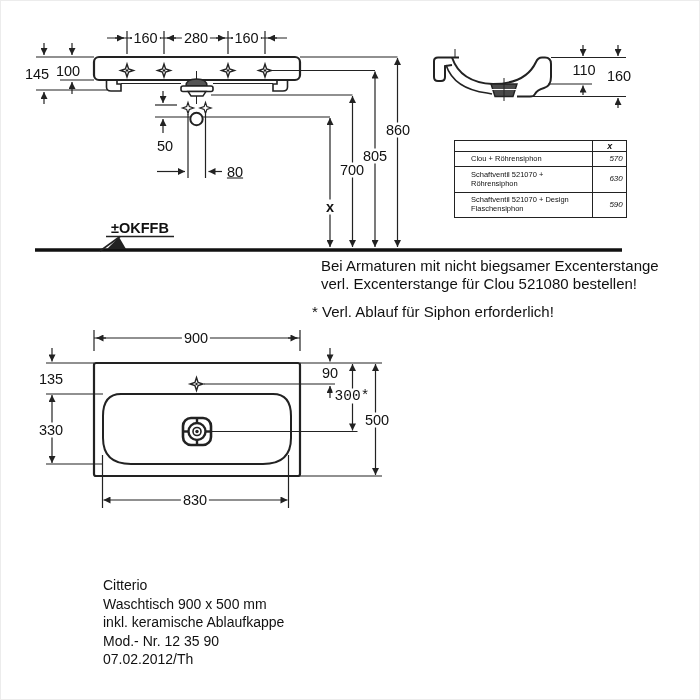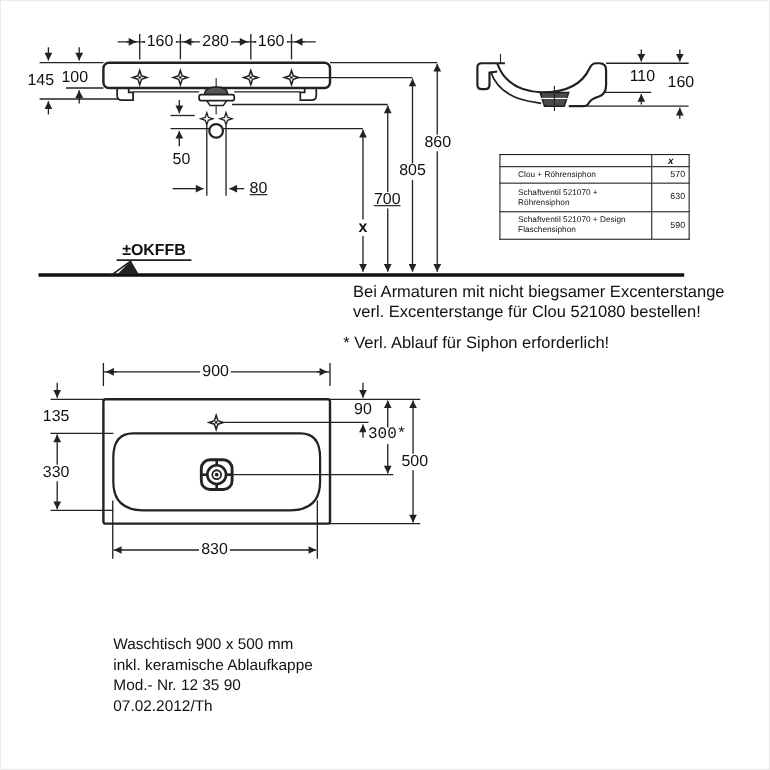--- a/index.html
+++ b/index.html
@@ -10,21 +10,21 @@
   .dim{position:absolute;transform:translate(-50%,-50%);background:#fff;padding:0 2px;
        font-size:14.5px;line-height:15px;color:#111;white-space:nowrap;}
   .bold{font-weight:bold;}
   .notes{position:absolute;font-size:15px;line-height:17.6px;color:#111;white-space:nowrap;}
   .footer{position:absolute;font-size:14px;line-height:18.6px;color:#111;white-space:nowrap;}
   table.siphon{position:absolute;left:454px;top:140px;width:173px;border-collapse:collapse;
        font-size:7.5px;line-height:8.6px;color:#111;table-layout:fixed;}
   table.siphon td,table.siphon th{border:1.5px solid #222;padding:1px 16px;vertical-align:middle;
        overflow:hidden;}
   table.siphon th{height:10px;font-size:9px;font-weight:bold;font-style:italic;text-align:center;padding:0;}
-  td.val{text-align:center;font-size:8px;}
+  td.val{text-align:center;font-size:8px;font-style:italic;}
   .c1{width:136px;} .c2{width:33px;}
 </style>
 </head>
 <body>
 
 <div id="canvas">
   <div class="frame"></div>
 
   <svg width="700" height="700" viewBox="0 0 700 700">
     <defs>
@@ -187,21 +187,21 @@
   </svg>
 
   <span class="dim" style="left:145.5px;top:38px;">160</span>
   <span class="dim" style="left:196px;top:38px;">280</span>
   <span class="dim" style="left:246.5px;top:38px;">160</span>
   <span class="dim" style="left:37px;top:74px;">145</span>
   <span class="dim" style="left:68px;top:70.5px;">100</span>
   <span class="dim" style="left:165px;top:146px;">50</span>
   <span class="dim" style="left:235px;top:171.5px;text-decoration:underline;">80</span>
   <span class="dim bold" style="left:330px;top:206.5px;">x</span>
-  <span class="dim" style="left:352px;top:182px;text-decoration:underline;">700</span>
+  <span class="dim" style="left:352px;top:170px;">700</span>
   <span class="dim" style="left:375px;top:155.5px;">805</span>
   <span class="dim" style="left:398px;top:130px;">860</span>
   <span class="dim bold" style="left:140px;top:228px;background:transparent;">±OKFFB</span>
 
   <span class="dim" style="left:584px;top:70px;">110</span>
   <span class="dim" style="left:619px;top:76px;">160</span>
 
   <span class="dim" style="left:196px;top:338px;">900</span>
   <span class="dim" style="left:51px;top:378.5px;">135</span>
   <span class="dim" style="left:51px;top:430px;">330</span>
@@ -235,18 +235,19 @@
   </tbody>
     </table>
 
   <div class="notes" style="left:321px;top:257px;">
     <div>Bei Armaturen mit nicht biegsamer Excenterstange</div>
     <div>verl. Excenterstange für Clou 521080 bestellen!</div>
   </div>
   <div class="notes" style="left:312px;top:303px;">* Verl. Ablauf für Siphon erforderlich!</div>
 
   <div class="footer" style="left:103px;top:576px;">
+    <div>Citterio</div>
     <div>Waschtisch 900 x 500 mm</div>
     <div>inkl. keramische Ablaufkappe</div>
     <div>Mod.- Nr. 12 35 90</div>
     <div>07.02.2012/Th</div>
   </div>
 </div>
 
 </body></html>

